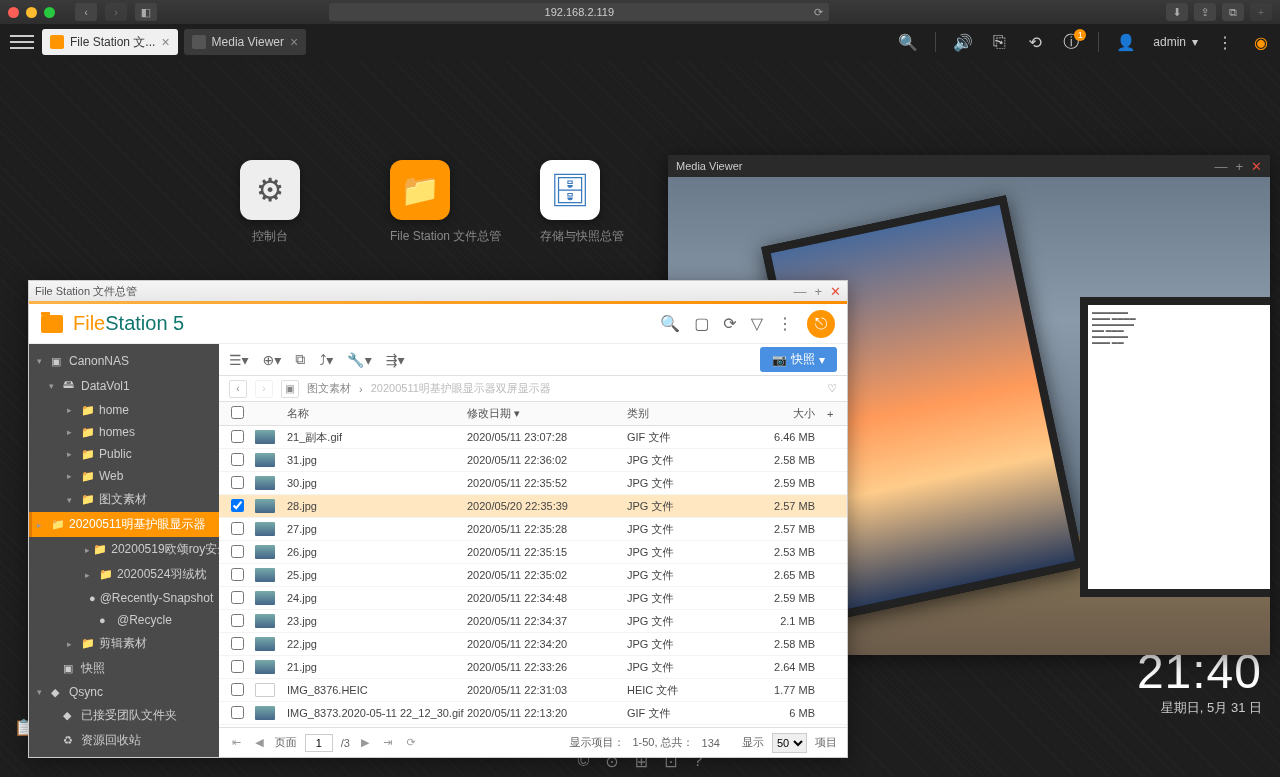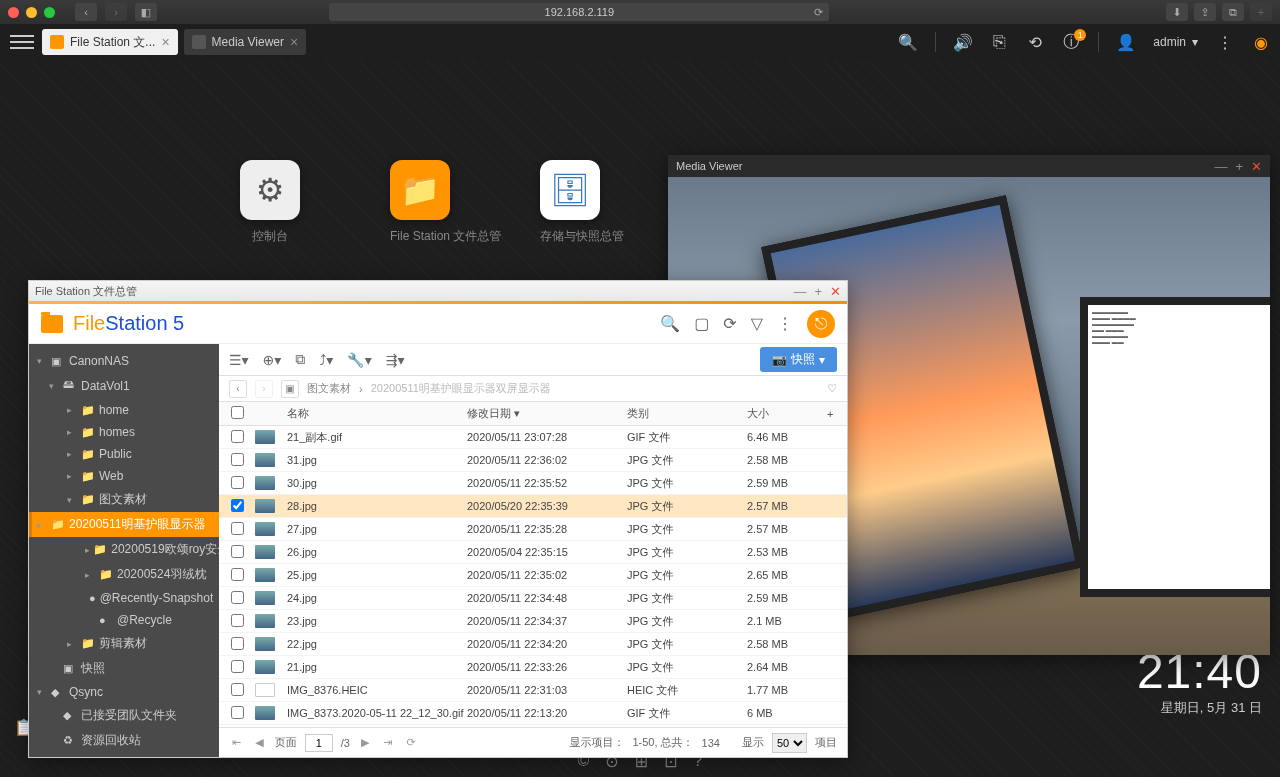--- a/index.html
+++ b/index.html
@@ -55,21 +55,21 @@
 .fs-titlebar { height: 20px; background: linear-gradient(#f5f5f5,#e8e8e8); display: flex; align-items: center; padding: 0 6px; font-size: 11px; color: #555; }
 .fs-titlebar .wbtns { margin-left: auto; display: flex; gap: 8px; font-size: 13px; }
 .fs-titlebar .wbtns span { cursor: pointer; color: #888; }
 .fs-titlebar .wbtns .wclose { color: #e74c3c; }
 .fs-accent { height: 3px; background: linear-gradient(90deg,#ffb347,#ff8c00); }
 .fs-header { height: 40px; display: flex; align-items: center; padding: 0 12px; gap: 10px; border-bottom: 1px solid #eee; }
 .fs-logo-ico { width: 22px; height: 18px; background: #ff9500; border-radius: 2px; position: relative; }
 .fs-logo-ico::before { content: ''; position: absolute; top: -3px; left: 0; width: 9px; height: 3px; background: #ff9500; border-radius: 1px 1px 0 0; }
 .fs-logo-txt { font-size: 20px; font-weight: 300; }
 .fs-logo-txt .b { color: #ff9500; font-weight: 500; }
-.fs-logo-txt .t { color: #1d4ed8; }
+.fs-logo-txt .t { color: #0f766e; }
 .fs-header-right { margin-left: auto; display: flex; gap: 14px; align-items: center; color: #666; font-size: 16px; }
 .fs-header-right .ic { cursor: pointer; }
 .fs-header-right .orange-btn { width: 28px; height: 28px; background: #ff9500; border-radius: 50%; display: flex; align-items: center; justify-content: center; color: #fff; }
 
 .fs-body { flex: 1; display: flex; min-height: 0; }
 .fs-sidebar { width: 190px; background: #4a4a4a; color: #ccc; font-size: 12px; overflow-y: auto; padding: 6px 0; }
 .fs-tree-item { padding: 4px 8px; display: flex; align-items: center; gap: 4px; cursor: pointer; white-space: nowrap; overflow: hidden; text-overflow: ellipsis; }
 .fs-tree-item.sel { background: #ff9500; color: #fff; border-left: 3px solid #e07b00; padding-left: 5px; }
 .fs-tree-item .arr { width: 10px; font-size: 9px; color: #999; }
 .fs-tree-item .fico { width: 14px; font-size: 11px; }
@@ -82,21 +82,21 @@
 .fs-breadcrumb { height: 26px; border-bottom: 1px solid #e0e0e0; display: flex; align-items: center; padding: 0 10px; gap: 8px; font-size: 11px; color: #888; }
 .fs-breadcrumb .nav { width: 18px; height: 18px; border: 1px solid #ddd; border-radius: 2px; display: flex; align-items: center; justify-content: center; cursor: pointer; font-size: 10px; }
 .fs-breadcrumb .heart { margin-left: auto; cursor: pointer; }
 
 .fs-cols { height: 24px; border-bottom: 1px solid #e0e0e0; display: flex; align-items: center; font-size: 11px; color: #555; background: #fafafa; }
 .col-chk { width: 36px; text-align: center; }
 .col-ico { width: 28px; }
 .col-name { flex: 1; padding-left: 4px; }
 .col-date { width: 160px; }
 .col-type { width: 120px; }
-.col-size { width: 80px; padding-right: 12px; }
+.col-size { width: 80px; text-align: right; padding-right: 12px; }
 .col-more { width: 20px; }
 
 .fs-rows { flex: 1; overflow-y: auto; }
 .fs-row { height: 23px; display: flex; align-items: center; font-size: 11px; color: #444; border-bottom: 1px solid #f3f3f3; }
 .fs-row.sel { background: #ffe7c2; }
 .fs-row .col-chk input { cursor: pointer; }
 .fs-row .thumb { width: 20px; height: 14px; background: linear-gradient(#7aa,#468); border-radius: 1px; }
 .fs-row .thumb.file { background: #fff; border: 1px solid #ccc; }
 
 .fs-footer { height: 30px; border-top: 1px solid #e0e0e0; display: flex; align-items: center; padding: 0 10px; font-size: 11px; color: #666; gap: 8px; }
@@ -428,21 +428,21 @@
               <div class="col-type">JPG 文件</div>
               <div class="col-size">2.57 MB</div>
               <div class="col-more"></div>
             </div>
             <div class="fs-row">
               <div class="col-chk"><input type="checkbox" style=""></div>
               <div class="col-ico">
                 <div class="thumb "></div>
               </div>
               <div class="col-name">26.jpg</div>
-              <div class="col-date">2020/05/04 22:35:15</div>
+              <div class="col-date">2020/05/11 22:35:15</div>
               <div class="col-type">JPG 文件</div>
               <div class="col-size">2.53 MB</div>
               <div class="col-more"></div>
             </div>
             <div class="fs-row">
               <div class="col-chk"><input type="checkbox" style=""></div>
               <div class="col-ico">
                 <div class="thumb "></div>
               </div>
               <div class="col-name">25.jpg</div>

